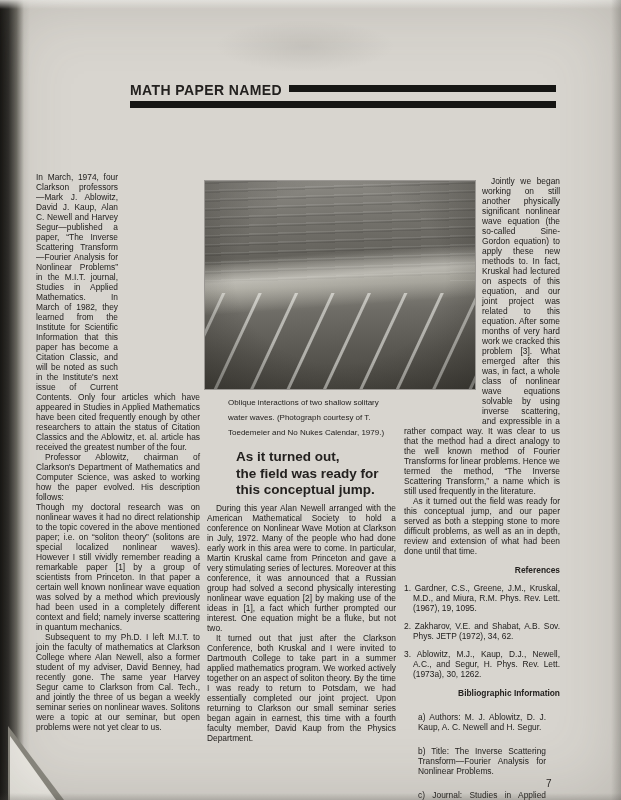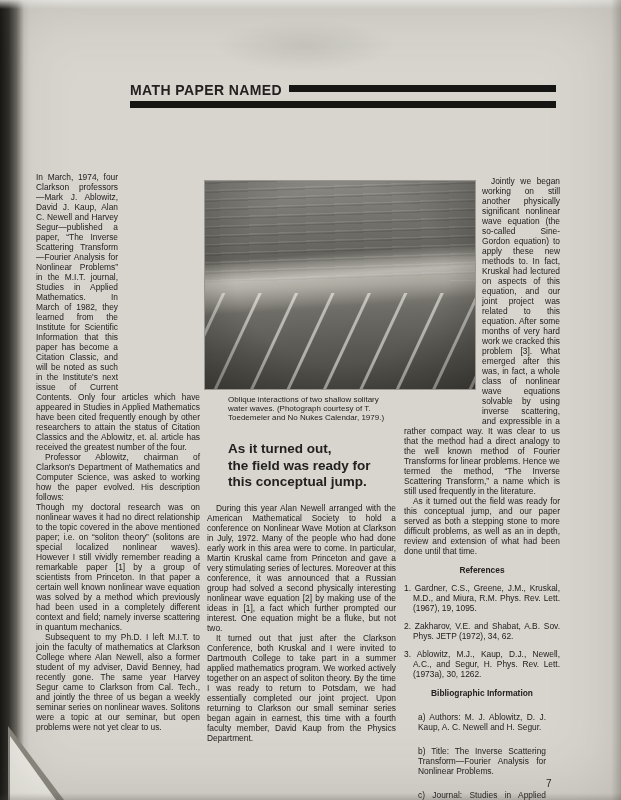--- a/index.html
+++ b/index.html
@@ -41,39 +41,39 @@
   
   .col{position:absolute;font-size:8.4px;line-height:10px;text-align:justify;}
   .col p{margin:0;}
   .indent{text-indent:9px;}
   .lead{}
   .col-left{left:36px;top:172px;width:164px;}
   .spacer-r{float:right;width:82px;height:218px;}
   .col-mid{left:207px;top:503px;width:189px;}
   .col-right{left:404px;top:176px;width:156px;}
   .spacer-l{float:left;width:78px;height:249px;}
-  .col h3{font-size:8.4px;line-height:10px;margin:9px 0 2px 0;text-align:center;font-weight:bold;}
+  .col h3{font-size:8.4px;line-height:10px;margin:9px 0 2px 0;text-align:right;font-weight:bold;}
   .ref{padding-left:9px;text-indent:-9px;margin-top:8px;}
   .bib{margin:14px;}
   
   .photo{position:absolute;left:205px;top:181px;width:270px;height:208px;margin:0;overflow:hidden;
     background:linear-gradient(178deg,#8e8c86 0%,#74726c 20%,#64625c 36%,#86847c 50%,#6e6c66 62%,#5a5852 80%,#47453f 100%);
     box-shadow:0 0 0 1px rgba(40,38,34,.35);}
   .photo-ripples{position:absolute;left:0;top:0;width:100%;height:48%;
     background:repeating-linear-gradient(178deg,rgba(255,255,255,.10) 0 1px,rgba(0,0,0,.10) 2px 3px,rgba(0,0,0,0) 3px 9px);}
   .photo-band{position:absolute;left:-10%;top:34%;width:120%;height:26%;
     background:linear-gradient(180deg,rgba(255,255,255,0) 0%,rgba(240,238,230,.55) 42%,rgba(225,223,213,.45) 58%,rgba(255,255,255,0) 100%);
     transform:rotate(-4deg);}
   .photo-foam{position:absolute;left:0;bottom:0;width:100%;height:46%;
     background:repeating-linear-gradient(115deg,rgba(250,250,245,0) 0 15px,rgba(250,250,245,.55) 16px 18px,rgba(250,250,245,0) 19px 33px);}
   .photo-darkcorner{position:absolute;inset:0;
     background:radial-gradient(ellipse at 50% 45%,rgba(0,0,0,0) 55%,rgba(20,18,14,.35) 100%);}
   
-  .caption{position:absolute;left:228px;top:395px;width:167px;font-size:8px;line-height:9px;text-align:left;}
-  .pullquote{position:absolute;left:224px;top:437px;width:176px;margin:4px;
+  .caption{position:absolute;left:228px;top:395px;width:167px;font-size:8px;line-height:15px;text-align:left;}
+  .pullquote{position:absolute;left:224px;top:437px;width:176px;margin:12px;
     font-size:13.5px;line-height:16.5px;font-weight:bold;white-space:pre-line;text-align:left;}
   
   .pagenum{position:absolute;left:546px;top:778px;font-size:10px;}
 </style>
 </head>
 <body>
 
 <div>
 
   <div class="ghost"></div>

